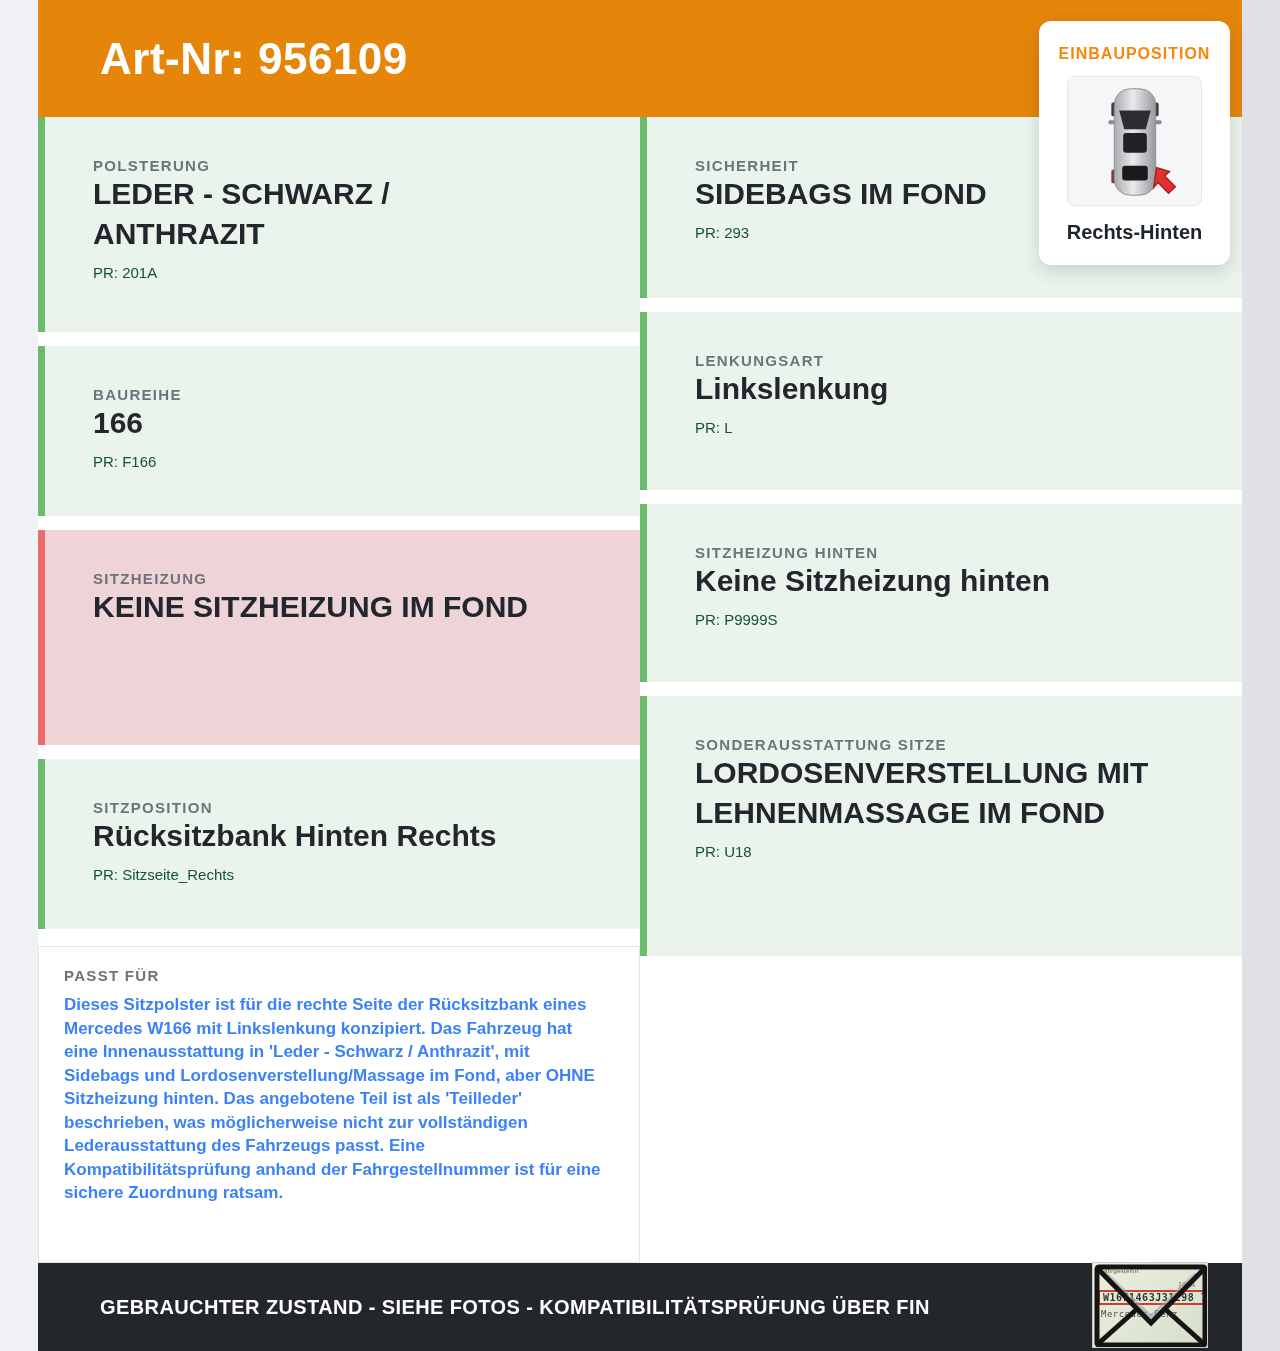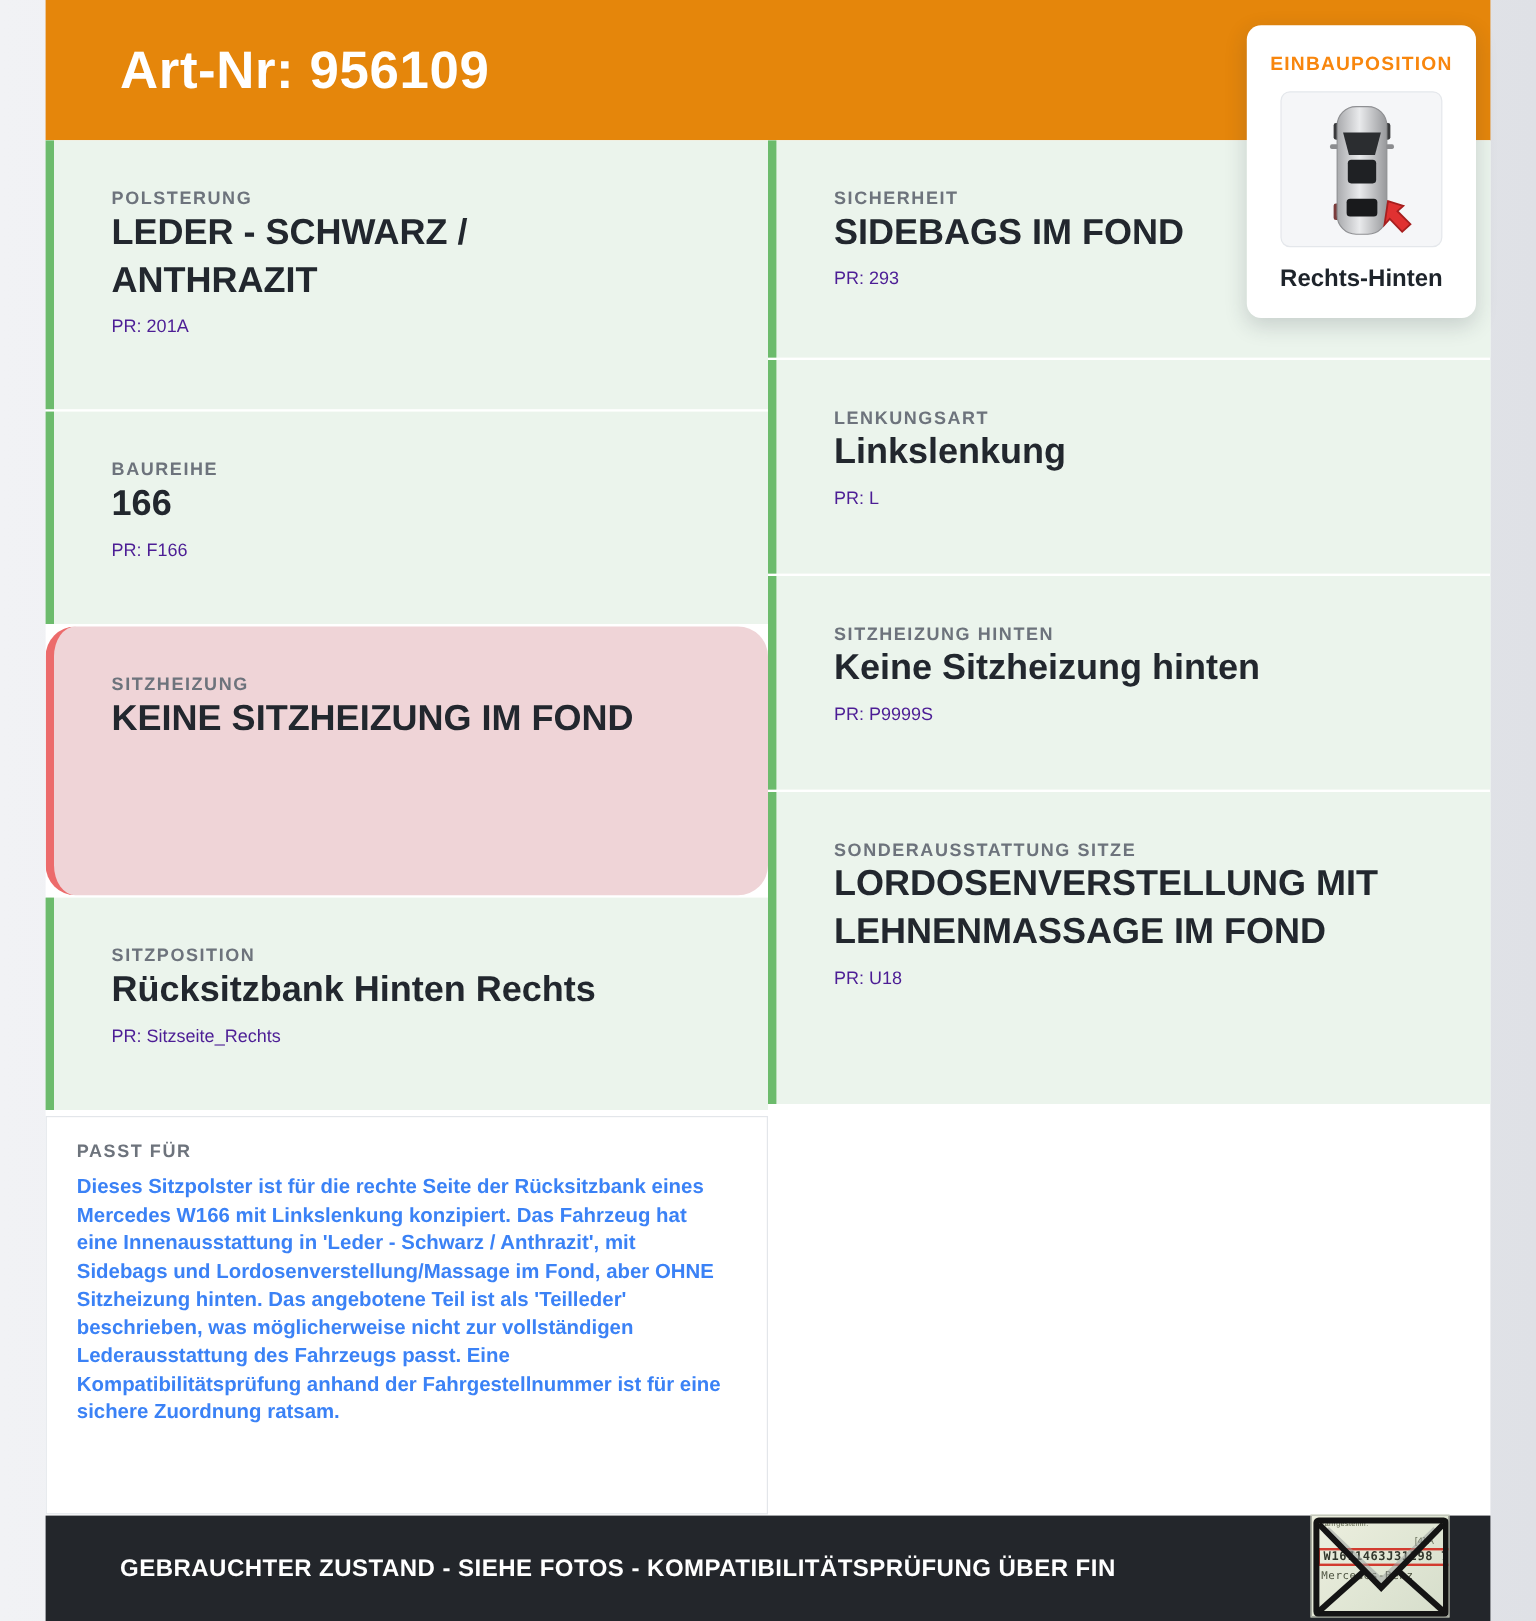--- a/index.html
+++ b/index.html
@@ -32,38 +32,38 @@
   }
   .pos-imgbox {
     width:135px; height:130px; margin:13px auto 0;
     background:#f5f6f8; border:1px solid #e4e7eb; border-radius:8px;
     display:flex; align-items:center; justify-content:center;
   }
   .pos-caption { margin-top:15px; color:#1e242b; font-size:20px; font-weight:bold; }
 
   
   .main { background:#ffffff; height:1146px; display:flex; }
-  .col { display:flex; flex-direction:column; gap:2px; width:602px; }
+  .col { display:flex; flex-direction:column; gap:14px; width:602px; }
 
   .attr-card {
     border-left:7px solid #6CBB6C; background:#EBF4EC;
     padding:40px 30px 0 48px; width:602px;
   }
   .attr-card.match    { border-color:#6CBB6C; background:#EBF4EC; }
-  .attr-card.mismatch { border-color:#EC6B6B; background:#EFD4D7;border-radius:25px; }
+  .attr-card.mismatch { border-color:#EC6B6B; background:#EFD4D7; }
 
   .attr-label {
     color:#6D737C; font-size:15px; font-weight:bold; letter-spacing:1.3px;
     text-transform:uppercase;
   }
   .attr-value {
     color:#22272E; font-size:30px; font-weight:bold;
     line-height:40px; max-width:460px;
   }
-  .attr-pr { margin-top:10px; color:#4c1d95; font-size:15px; }
+  .attr-pr { margin-top:10px; color:#14532d; font-size:15px; }
 
   
   .fit-card {
     margin-top:3px; width:602px; height:332px; background:#ffffff;
     border:1px solid #e3e6ea; padding:20px 30px 0 25px;
   }
   .fit-label {
     color:#6D737C; font-size:15px; font-weight:bold; letter-spacing:1.3px;
   }
   .fit-text {

